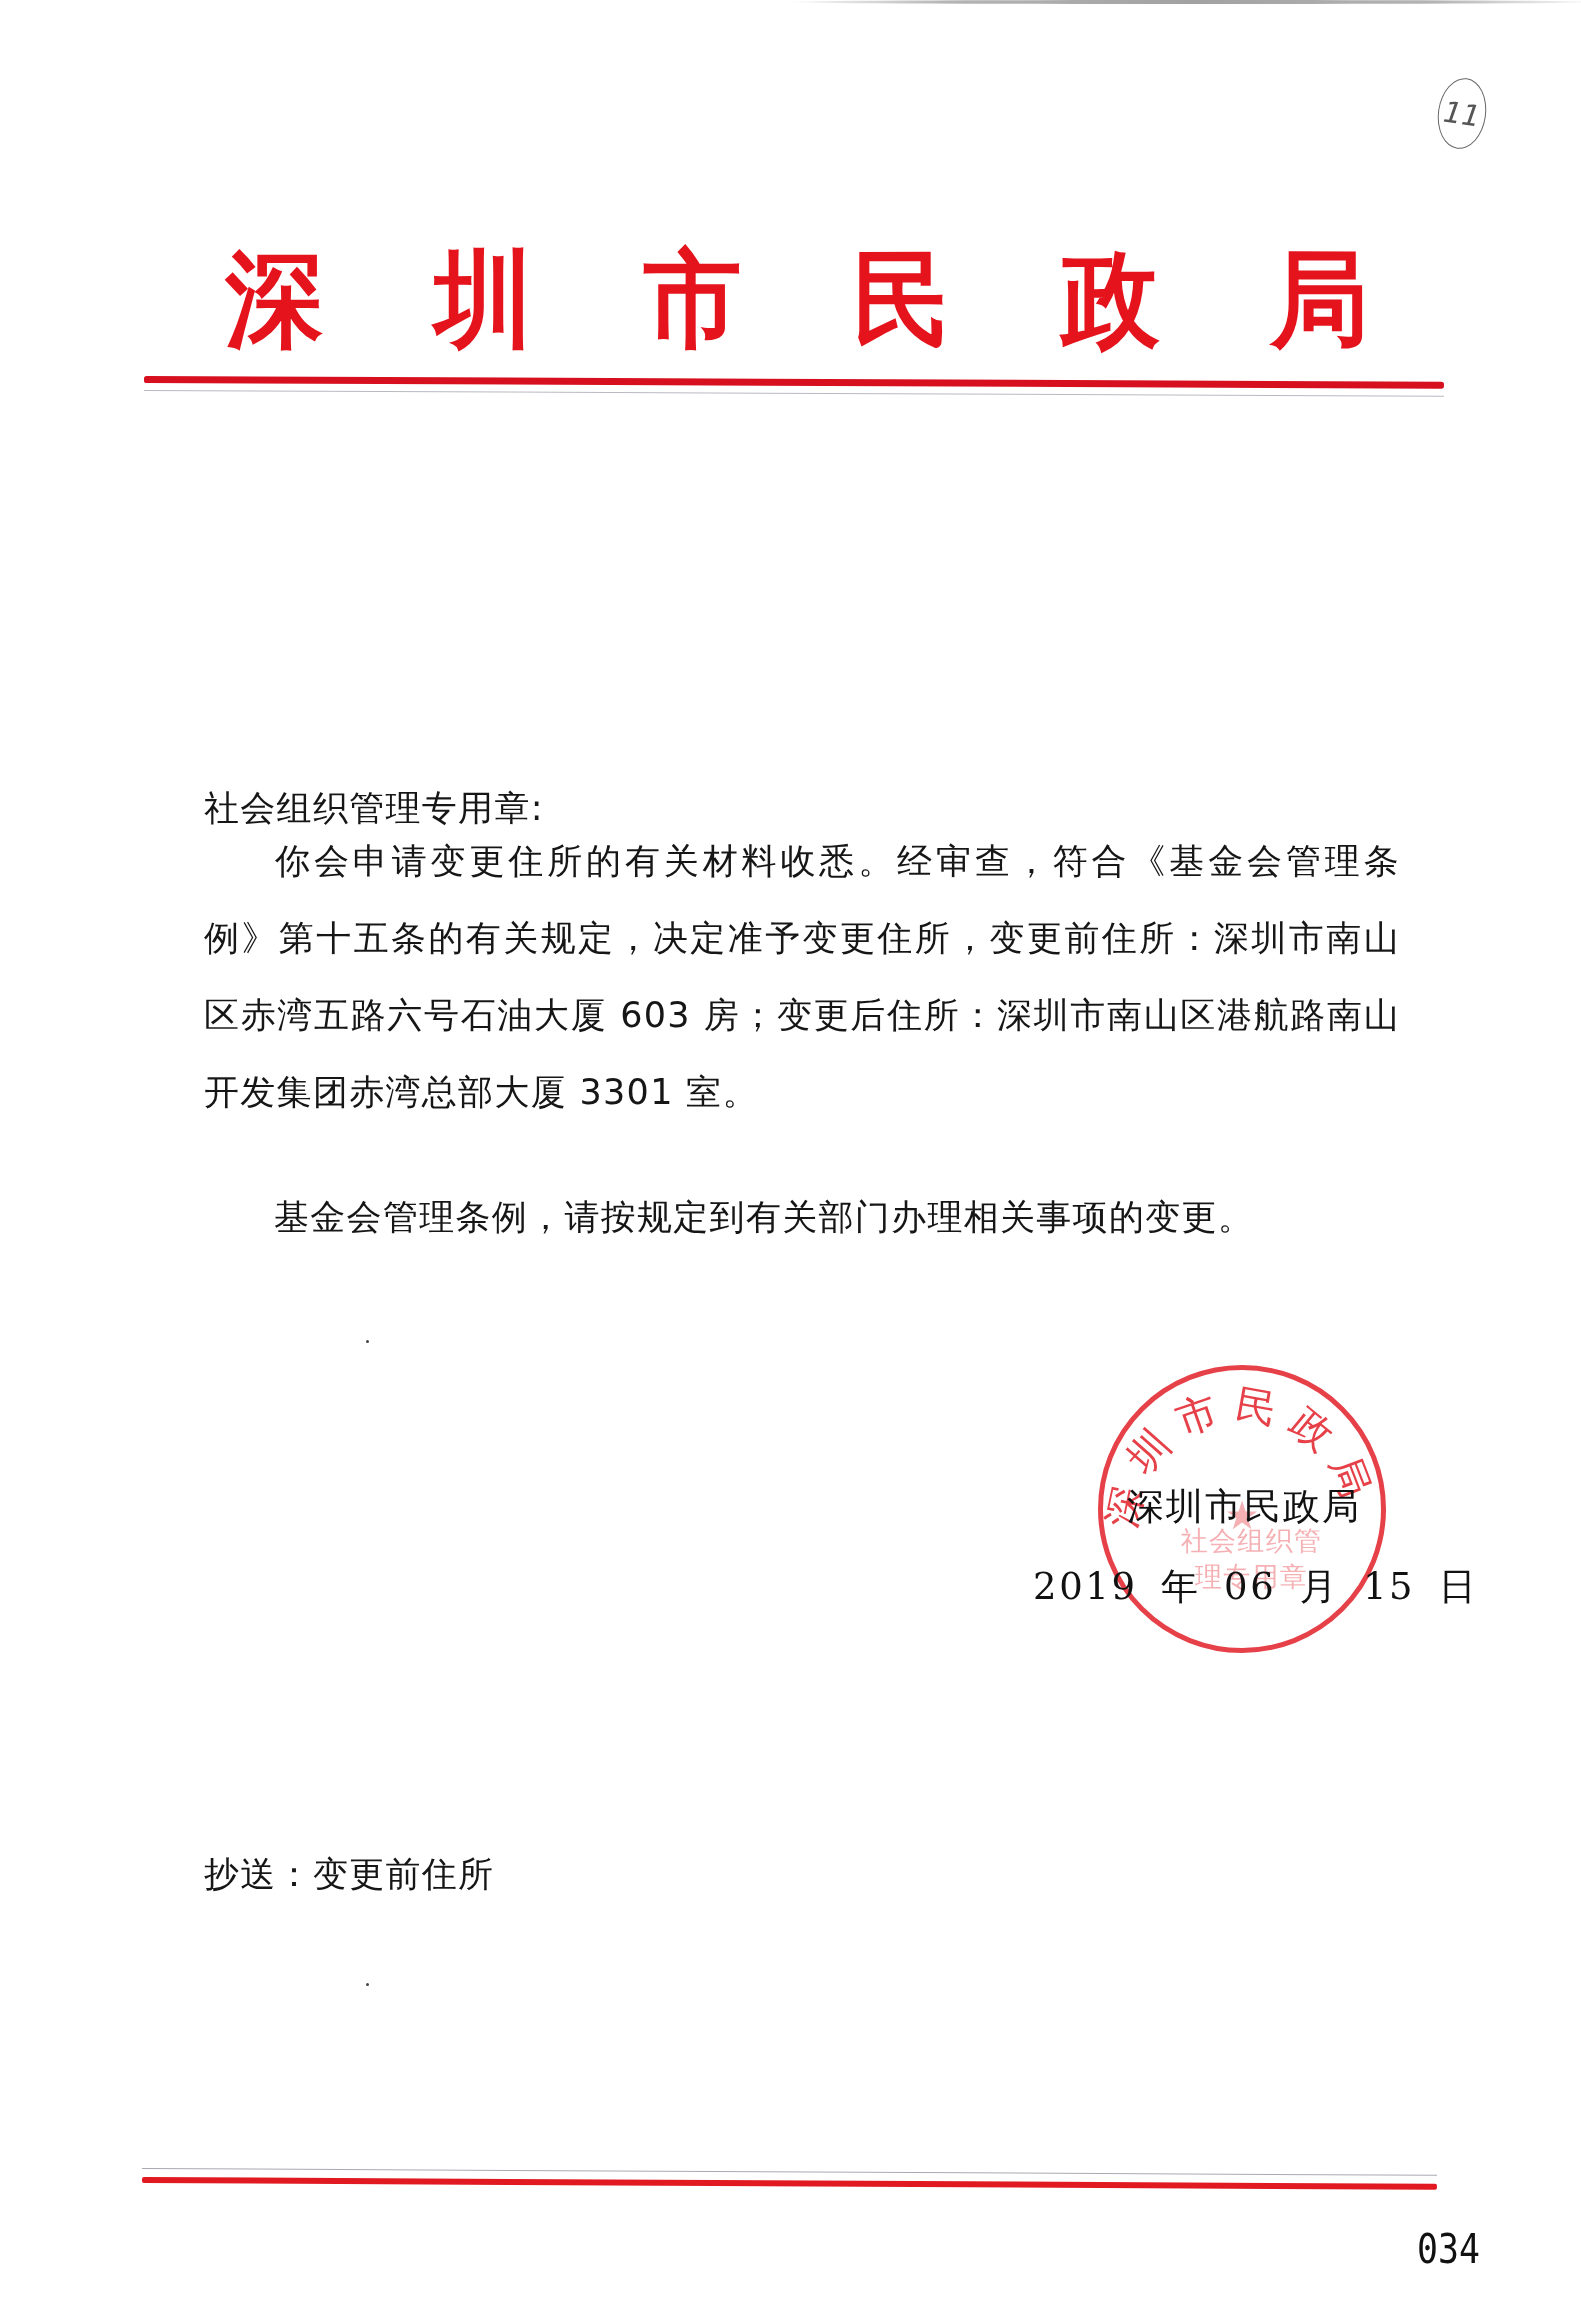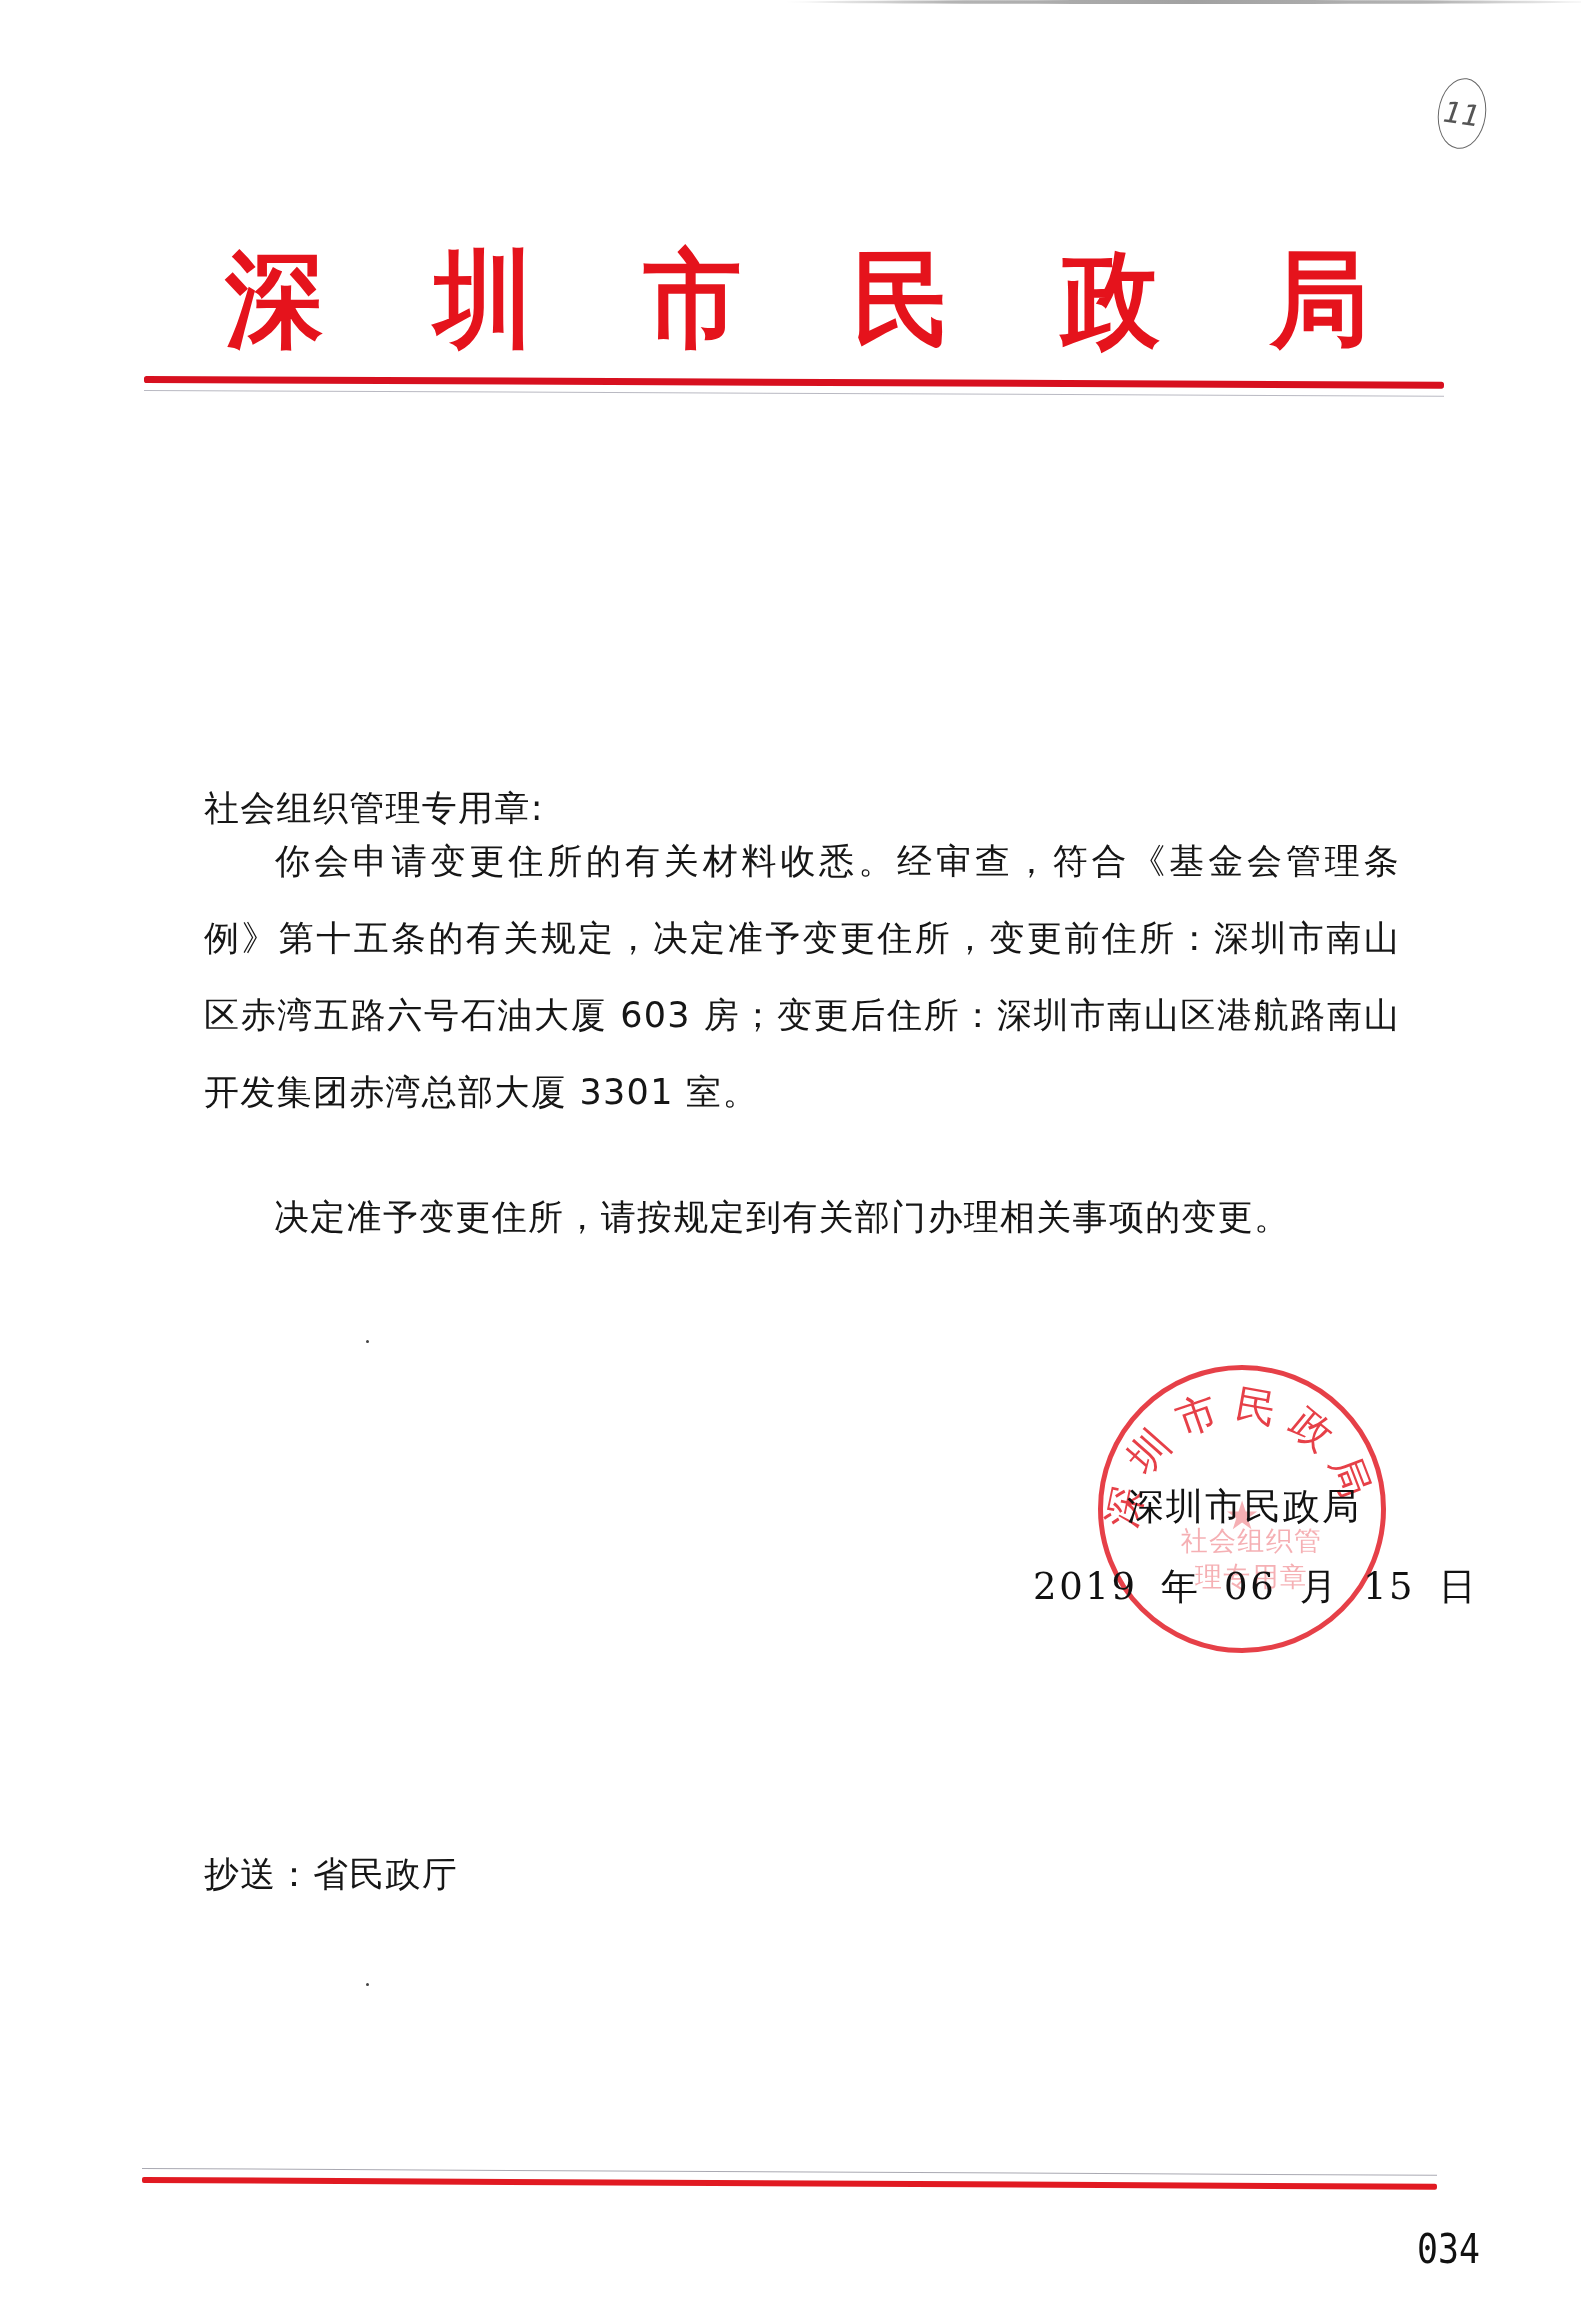--- a/index.html
+++ b/index.html
@@ -109,40 +109,40 @@
 <div class="abs red-rule-top"></div>
 <div class="abs grey-rule-top"></div>
 
 <div class="abs doc-title">
 </div>
 
 <div class="abs body-text salutation">社会组织管理专用章:</div>
 
 <div class="abs body-text para1">你会申请变更住所的有关材料收悉。经审查，符合《基金会管理条例》第十五条的有关规定，决定准予变更住所，变更前住所：深圳市南山区赤湾五路六号石油大厦 603 房；变更后住所：深圳市南山区港航路南山开发集团赤湾总部大厦 3301 室。</div>
 
-<div class="abs body-text para2">决定准予变更住所，请按规定到有关部门办理相关事项的变更。</div>
+<div class="abs body-text para2">基金会管理条例，请按规定到有关部门办理相关事项的变更。</div>
 
 <div class="abs dot1"></div>
 
 <div class="abs seal"></div>
 <svg class="abs seal-arc" viewBox="0 0 440 440" width="288" height="288">
   <defs>
     <path id="sealArc" d="M 70 300 A 160 160 0 1 1 370 300"></path>
   </defs>
   <text font-family="DejaVu Sans, sans-serif" font-size="62" fill="rgba(226,30,40,0.85)" letter-spacing="20">
     <textPath href="#sealArc" startOffset="8%">深圳市民政局</textPath>
   </text>
   <text x="220" y="250" text-anchor="middle" font-size="60" fill="rgba(226,30,40,0.35)" font-family="DejaVu Sans, sans-serif">★</text>
 </svg>
 <div class="abs seal-inner-text">社会组织管理专用章</div>
 
 <div class="abs signature-org">深圳市民政局</div>
 <div class="abs signature-date">2019 年 06 月 15 日</div>
 
-<div class="abs cc">抄送：省民政厅</div>
+<div class="abs cc">抄送：变更前住所</div>
 
 <div class="abs dot2"></div>
 
 <div class="abs grey-rule-bottom"></div>
 <div class="abs red-rule-bottom"></div>
 
 <div class="abs page-number">034</div>
 
 
 </body></html>

